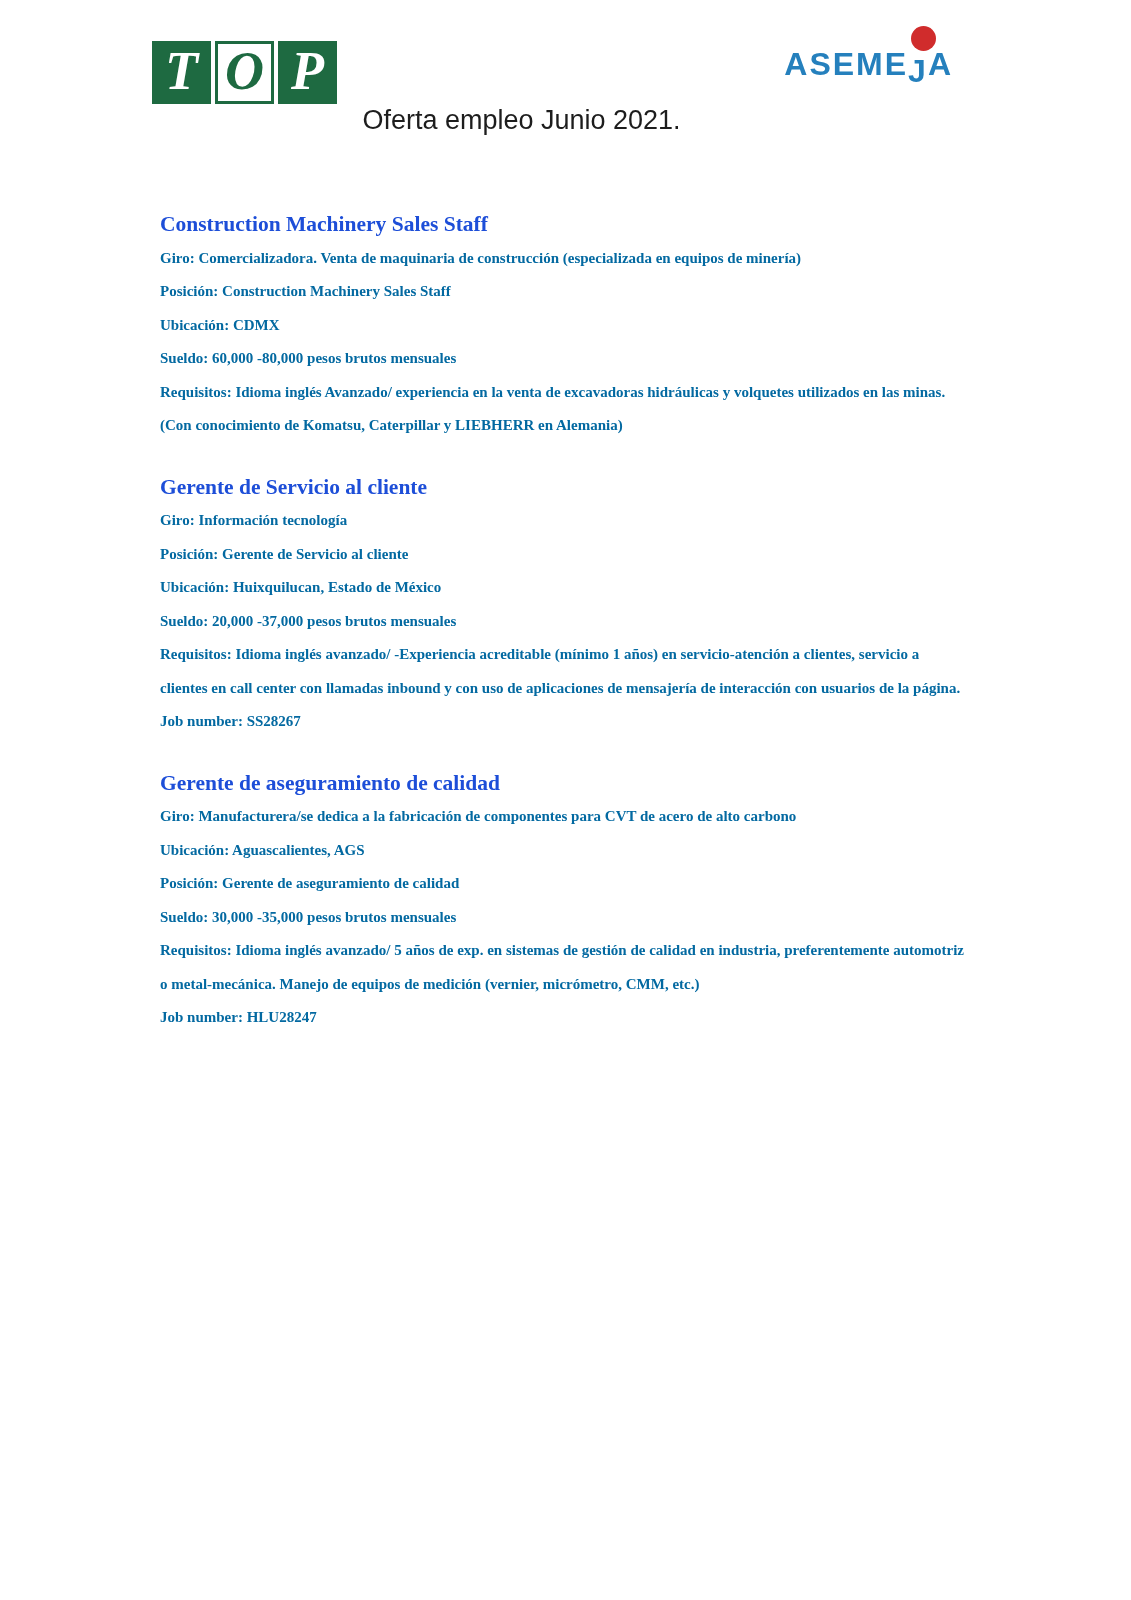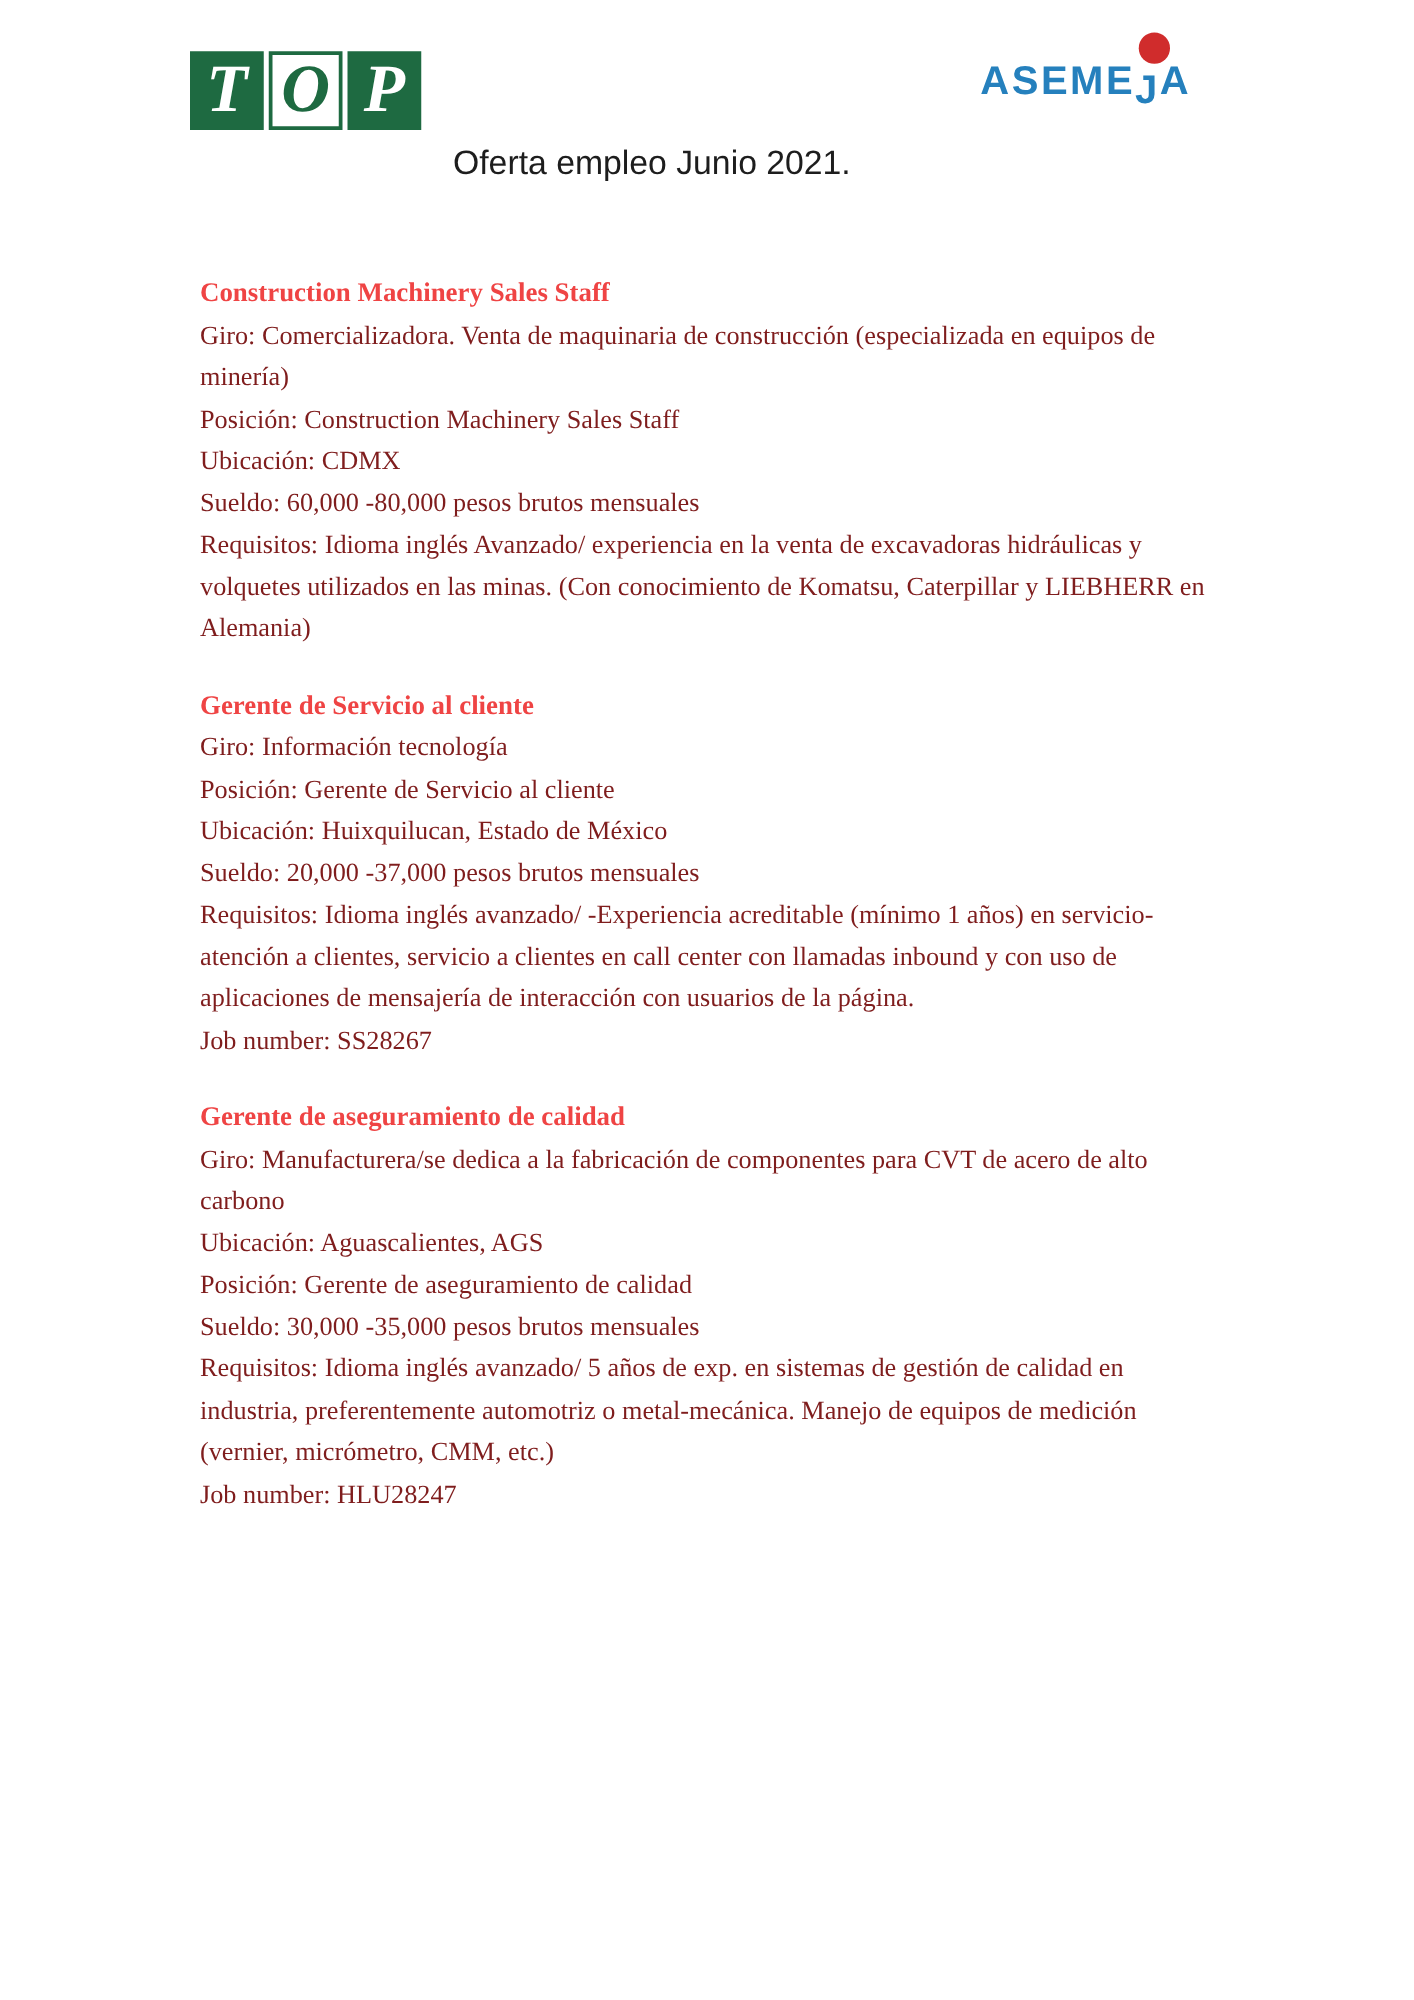--- a/index.html
+++ b/index.html
@@ -60,46 +60,46 @@
     top: -22px;
     left: 3px;
     width: 25px;
     height: 25px;
     border-radius: 50%;
     background: #d02c2c;
   }
 
   
   .doc-title {
-    margin-top: 10px;
+    margin-top: 0;
     width: 100%;
     padding-right: 88px;           
     text-align: center;
     font-family: "Liberation Sans", sans-serif;
     font-weight: 400;
     font-size: 27px;
     color: #1d1d1d;
   }
 
   
   .content {
     margin: 72px 166px 0 160px;    
   }
   .job + .job { margin-top: 28px; }
   .job-title {
     font-size: 21.5px;
     font-weight: bold;
     line-height: 33.5px;
-    color: #ef4444;
+    color: #1d4ed8;
   }
   .job-line {
-    font-size: 21px;
-    font-weight: normal;
+    font-size: 15px;
+    font-weight: bold;
     line-height: 33.5px;
-    color: #7f1d1d;
+    color: #0369a1;
   }
 </style>
 </head>
 <body>
 
 <div class="page">
 
   <div class="header">
 
     <div class="top-logo">

